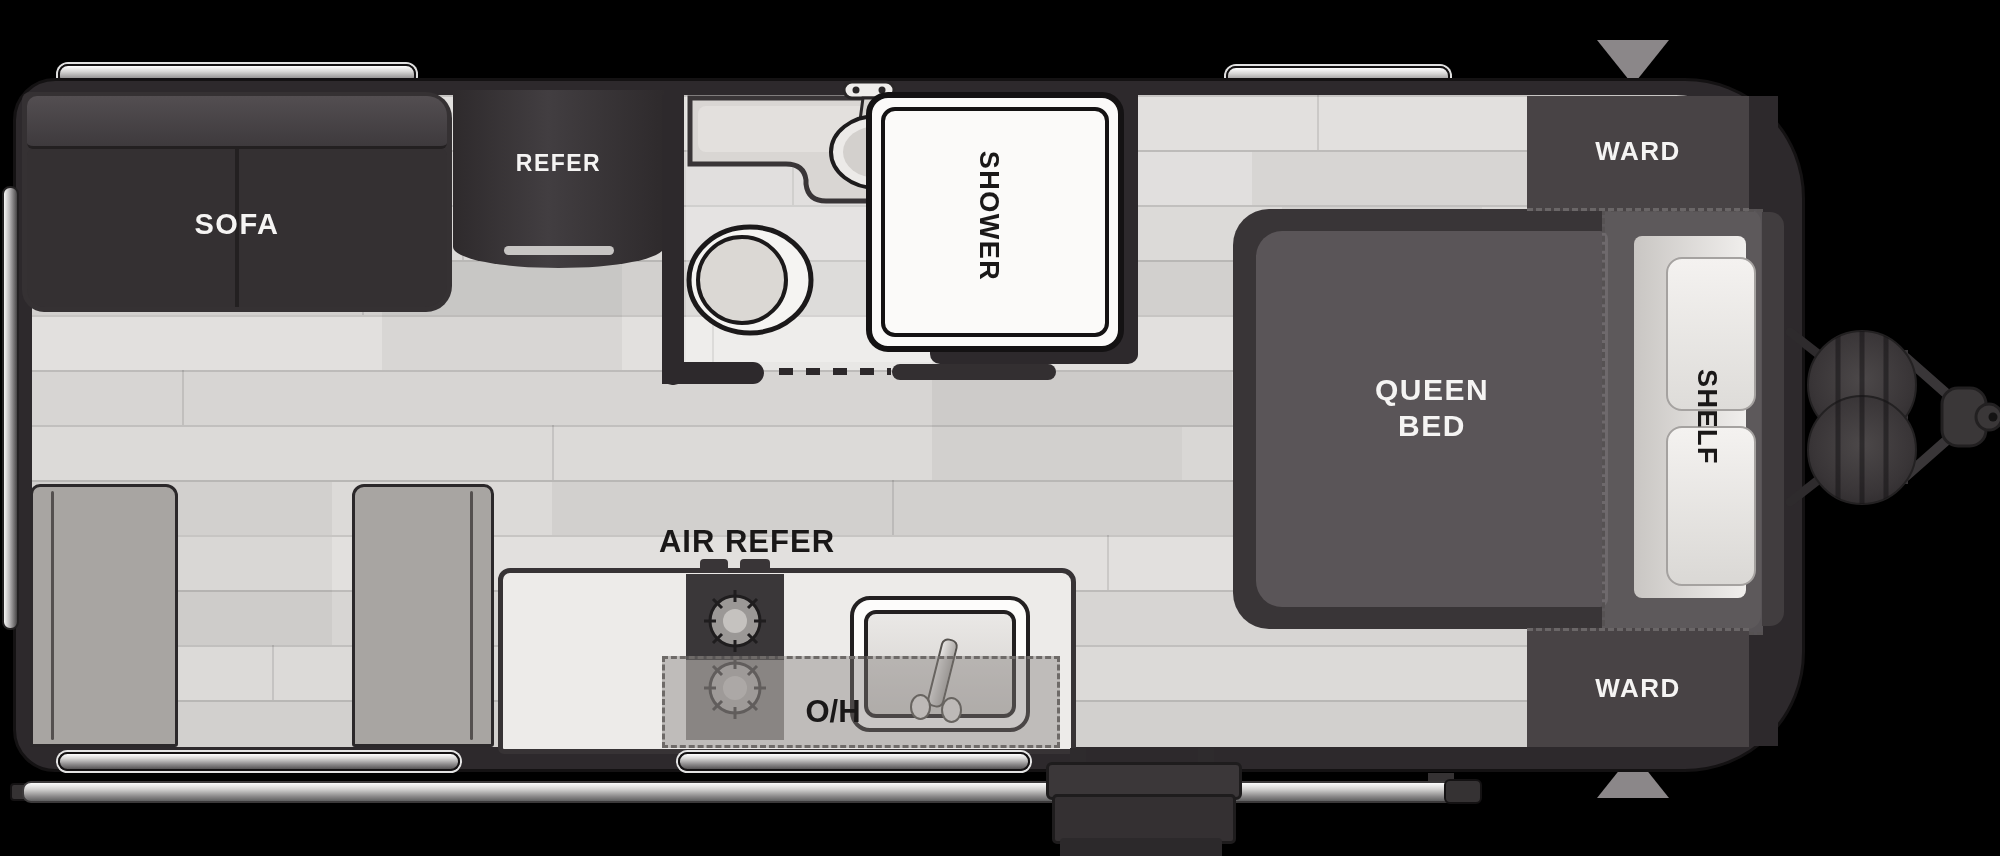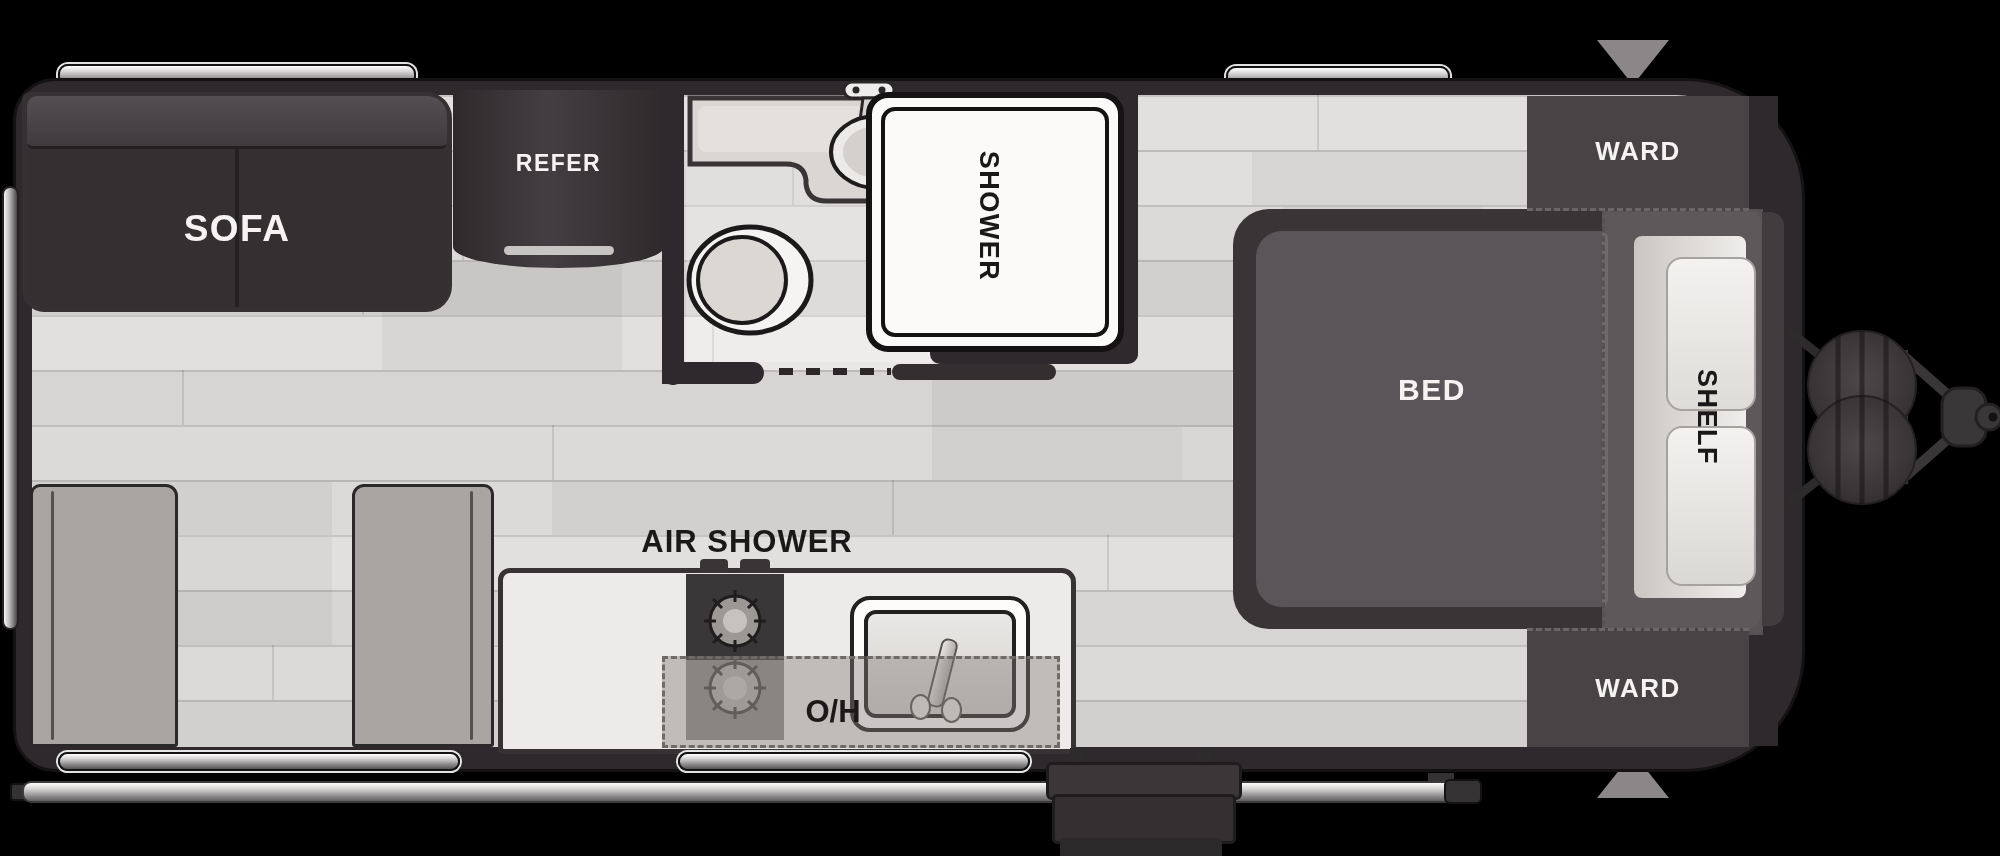--- a/index.html
+++ b/index.html
@@ -72,21 +72,21 @@
 
   <div class="abs" style="left:686px;top:96px;width:422px;height:266px;background:rgba(255,255,255,0.25);"></div>
 
   <div class="abs wall" style="left:1742px;top:96px;width:36px;height:650px;"></div>
 
   <div class="abs" style="left:22px;top:92px;width:430px;height:220px;background:#353133;border-radius:8px 26px 26px 22px;">
     <div class="abs" style="left:5px;top:4px;width:420px;height:50px;background:linear-gradient(180deg,#534e51,#3e3a3d);border-bottom:3px solid #232021;border-radius:10px 20px 6px 6px;"></div>
     <div class="abs" style="left:5px;top:57px;width:420px;height:158px;background:#343032;border-radius:6px 6px 22px 18px;">
       <div class="abs" style="left:208px;top:0;width:4px;height:100%;background:#232021;"></div>
     </div>
-    <div class="lbl" style="left:0;right:0;top:116px;font-size:37px;">SOFA</div>
+    <div class="lbl" style="left:0;right:0;top:116px;font-size:29px;">SOFA</div>
   </div>
 
   <div class="abs" style="left:453px;top:90px;width:211px;height:157px;background:linear-gradient(90deg,#2e2a2c,#423e41 45%,#2e2a2c);"></div>
   <div class="abs" style="left:453px;top:226px;width:211px;height:42px;border-radius:50%;background:linear-gradient(90deg,#2e2a2c,#423e41 45%,#2e2a2c);"></div>
   <div class="abs" style="left:504px;top:246px;width:110px;height:9px;background:#c7c5c3;border:2px solid #29262­8;border-radius:5px;"></div>
   <div class="lbl" style="left:453px;width:211px;top:150px;font-size:23px;">REFER</div>
 
   <div class="abs wall" style="left:662px;top:95px;width:22px;height:290px;border-radius:0 0 10px 10px;"></div>
   <div class="abs wall" style="left:662px;top:362px;width:102px;height:22px;border-radius:0 14px 14px 0;"></div>
 
@@ -113,20 +113,21 @@
     <div class="abs" style="left:9px;top:9px;right:9px;bottom:9px;border:4px solid #141213;border-radius:14px;"></div>
   </div>
   <div class="lbl dark-lbl" style="left:859px;top:198px;width:260px;height:36px;line-height:36px;font-size:27px;transform:rotate(90deg);">SHOWER</div>
 
   <div class="abs dash-h" style="left:779px;top:368px;width:112px;height:7px;"></div>
   <div class="abs" style="left:892px;top:364px;width:164px;height:16px;background:#332f31;border-radius:9px;"></div>
 
   <div class="abs" style="left:1233px;top:209px;width:528px;height:420px;background:#393537;border-radius:36px 14px 14px 36px;"></div>
   <div class="abs" style="left:1256px;top:231px;width:352px;height:376px;background:#5a5558;border-radius:26px 8px 8px 26px;"></div>
   <div class="lbl" style="left:1256px;top:372px;width:352px;font-size:30px;line-height:36px;">
+    <span style="display:block;">QUEEN</span>
     <span style="display:block;">BED</span>
   </div>
 
   <div class="abs" style="left:1602px;top:209px;width:158px;height:420px;background:rgba(130,125,127,0.5);border:3px dashed #565253;border-right:none;"></div>
   <div class="abs" style="left:1634px;top:236px;width:112px;height:362px;background:linear-gradient(90deg,#c9c6c3,#f0eeec);border-radius:8px;"></div>
   <div class="abs" style="left:1666px;top:257px;width:86px;height:150px;background:linear-gradient(180deg,#f4f2f0,#dedcd9);border:2px solid #a5a2a0;border-radius:16px;"></div>
   <div class="abs" style="left:1666px;top:426px;width:86px;height:156px;background:linear-gradient(180deg,#f4f2f0,#dad8d5);border:2px solid #a5a2a0;border-radius:16px;"></div>
   <div class="lbl dark-lbl" style="left:1607px;top:400px;width:200px;height:34px;line-height:34px;font-size:27px;transform:rotate(90deg);">SHELF</div>
 
   <div class="abs" style="left:1527px;top:96px;width:222px;height:112px;background:#484345;border-bottom:3px dashed #6a6667;">
@@ -167,21 +168,21 @@
         <line x1="49" y1="133" x2="49" y2="145"></line>
       <line x1="18" y1="114" x2="30" y2="114"></line>
         <line x1="68" y1="114" x2="80" y2="114"></line>
       <line x1="27" y1="92" x2="36" y2="101"></line>
         <line x1="62" y1="127" x2="71" y2="136"></line>
       <line x1="71" y1="92" x2="62" y2="101"></line>
         <line x1="36" y1="127" x2="27" y2="136"></line>
       <circle cx="49" cy="114" r="12" fill="#ccc9c6" stroke="none"></circle>
     </g>
   </svg>
-  <div class="lbl dark-lbl" style="left:627px;top:524px;width:240px;font-size:31px;letter-spacing:1px;">AIR SHOWER</div>
+  <div class="lbl dark-lbl" style="left:627px;top:524px;width:240px;font-size:31px;letter-spacing:1px;">AIR REFER</div>
 
   <div class="abs" style="left:850px;top:596px;width:172px;height:128px;background:#fdfcfb;border:4px solid #232021;border-radius:20px;">
     <div class="abs" style="left:10px;top:10px;right:10px;bottom:10px;border:4px solid #232021;border-radius:12px;background:linear-gradient(180deg,#eae8e6,#d2cfcc);"></div>
   </div>
   <div class="abs" style="left:934px;top:638px;width:13px;height:66px;background:linear-gradient(90deg,#e5e3e1,#b0adaa);border:2px solid #56534f;border-radius:7px;transform:rotate(14deg);"></div>
   <div class="abs" style="left:910px;top:694px;width:17px;height:22px;background:#e8e6e3;border:2px solid #56534f;border-radius:50%;"></div>
   <div class="abs" style="left:941px;top:697px;width:17px;height:22px;background:#e8e6e3;border:2px solid #56534f;border-radius:50%;"></div>
 
   <div class="abs" style="left:662px;top:656px;width:392px;height:86px;background:rgba(128,124,122,0.42);border:3px dashed #6e6a68;"></div>
   <div class="lbl dark-lbl" style="left:798px;top:694px;width:70px;font-size:31px;letter-spacing:0;">O/H</div>

